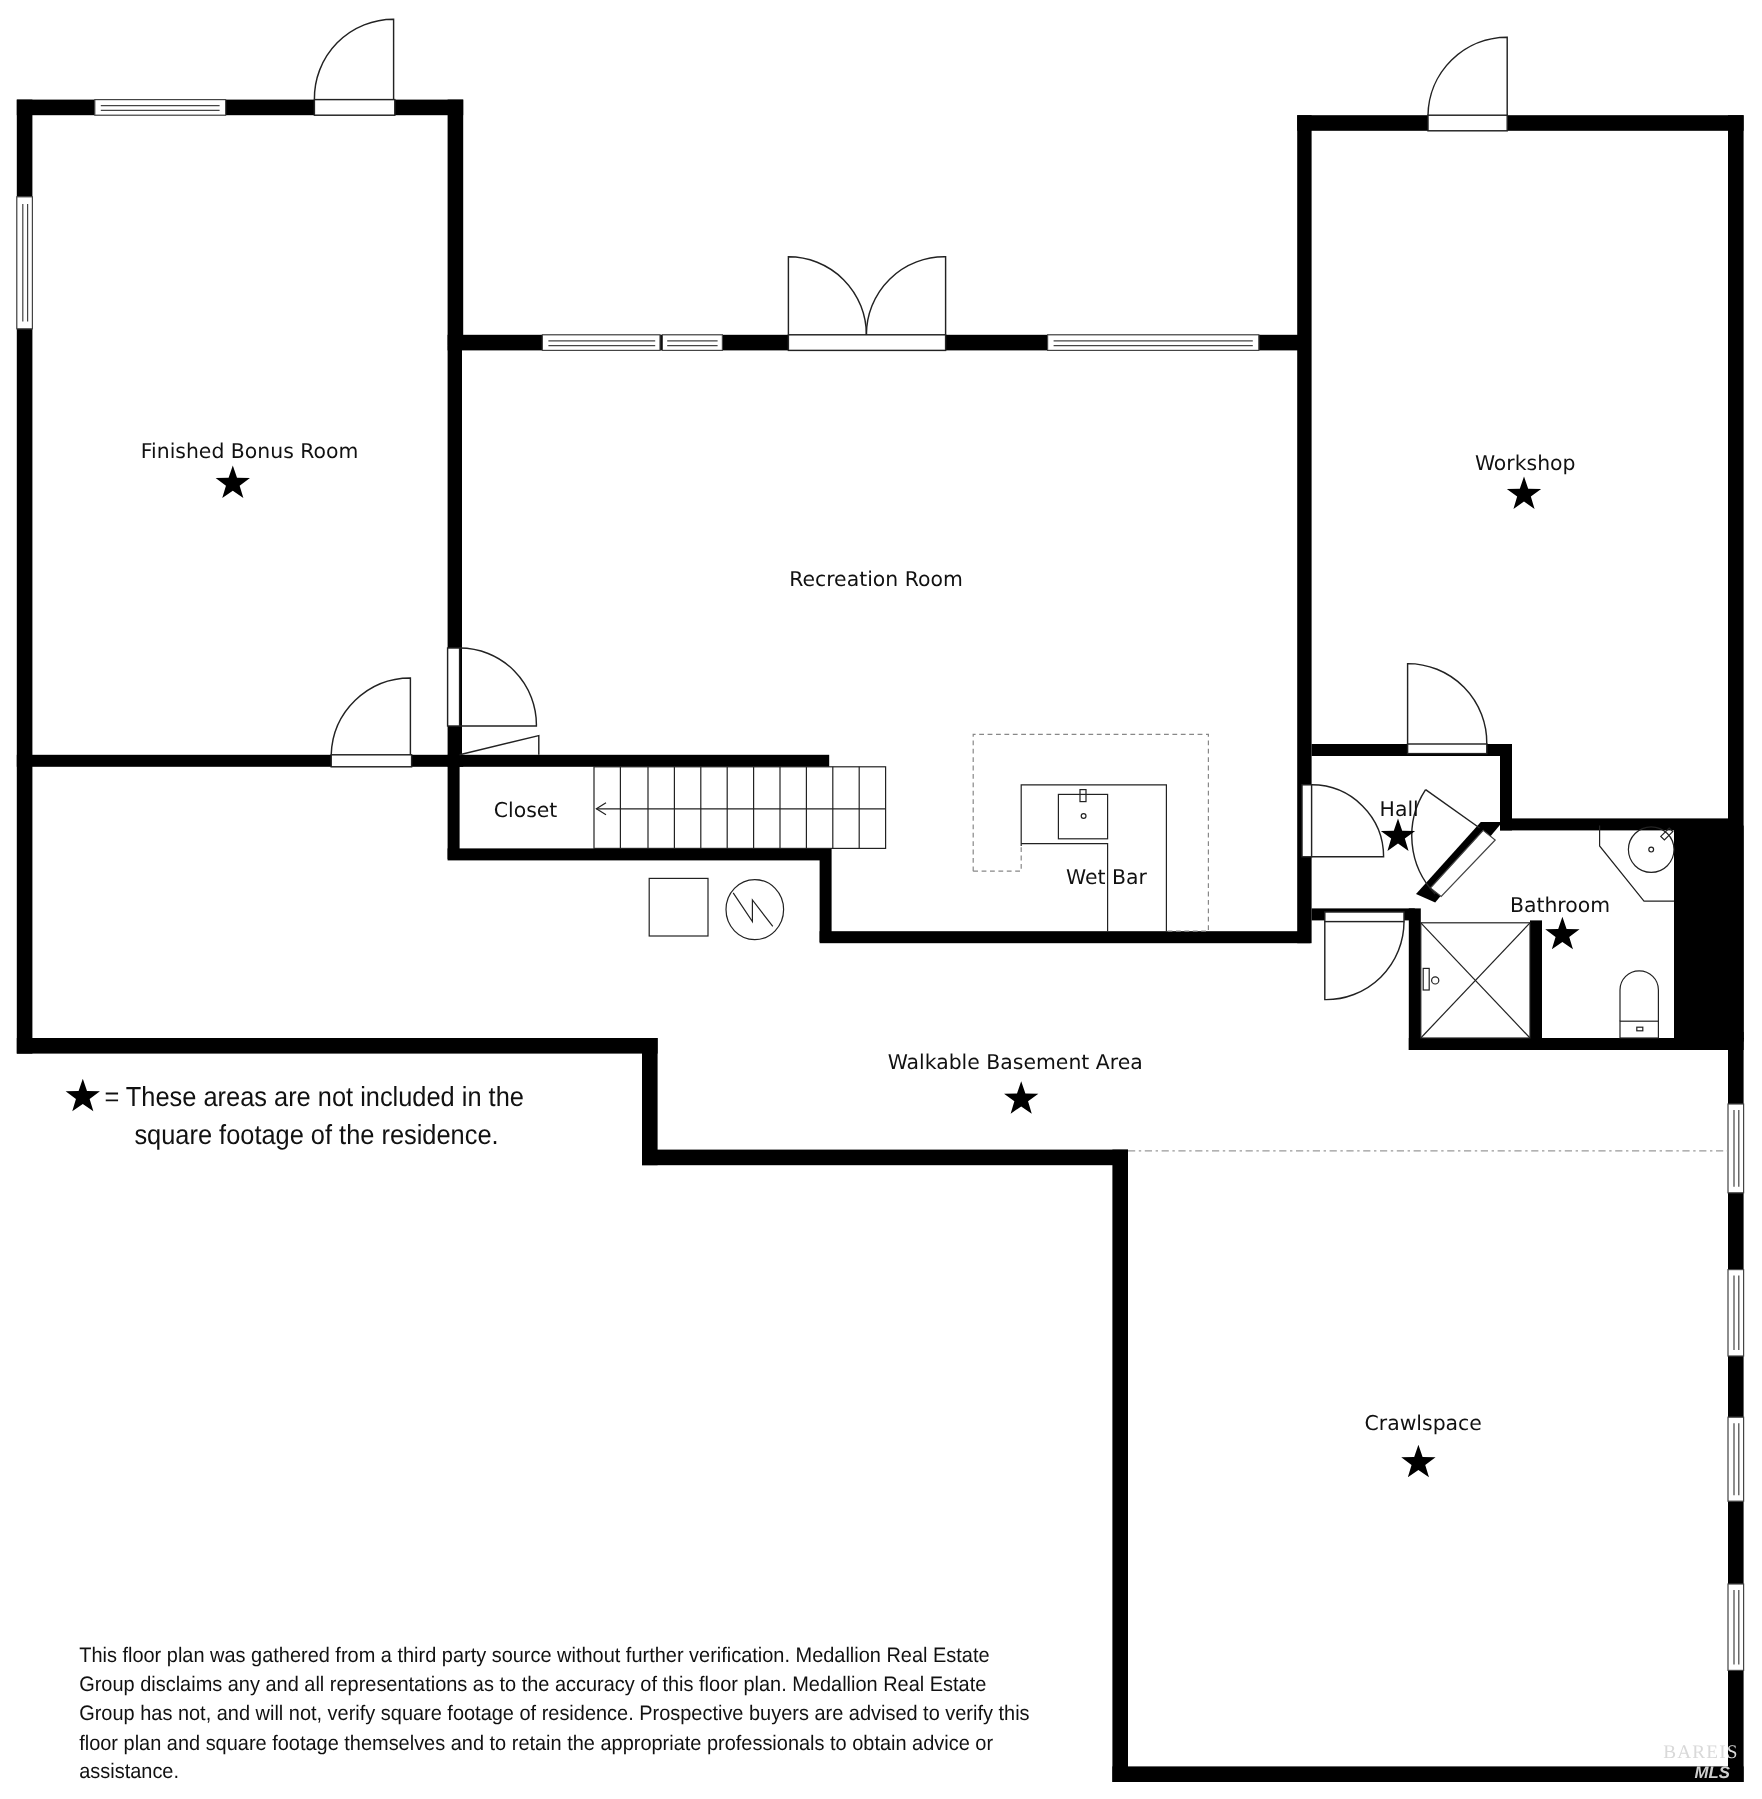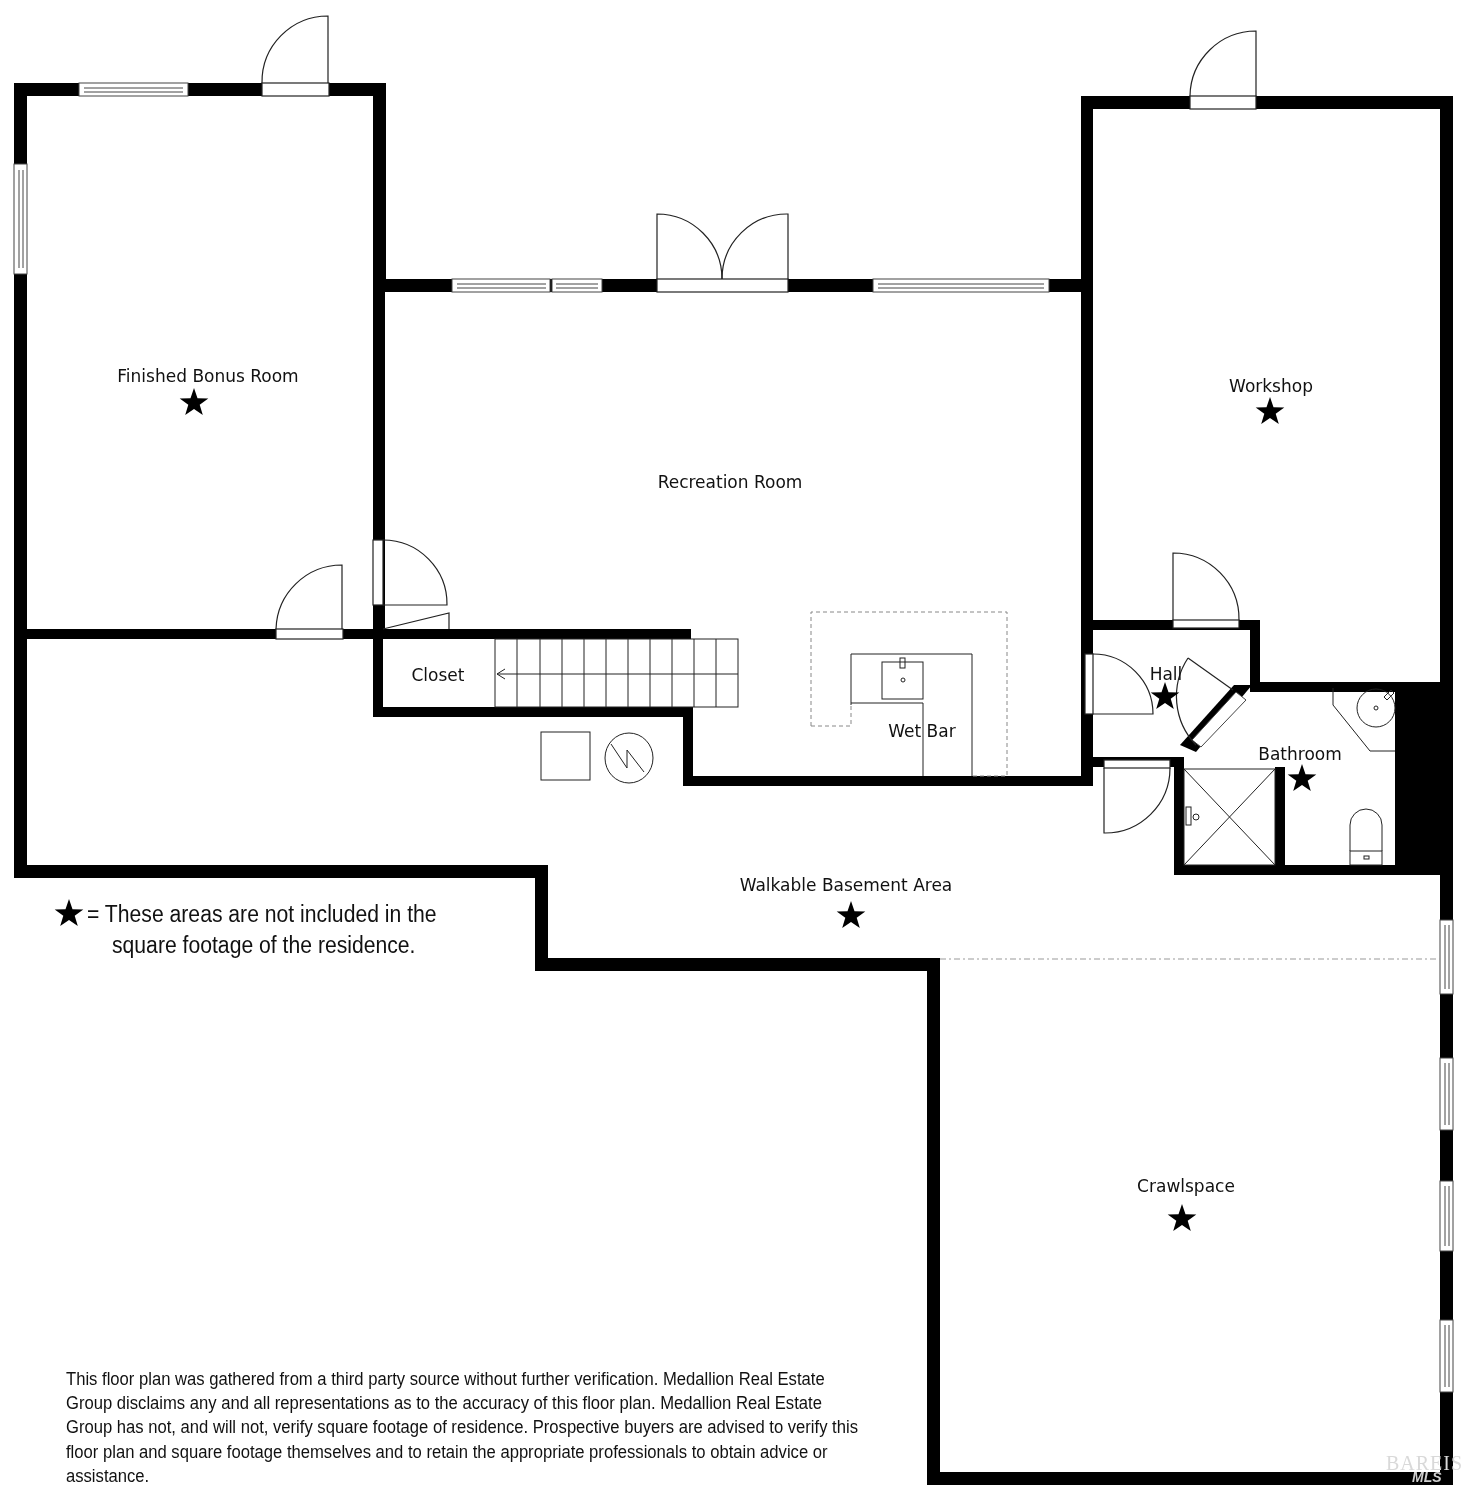--- a/index.html
+++ b/index.html
@@ -2,21 +2,21 @@
 <html><head>
 <meta charset="utf-8">
 <style>
   html, body { margin: 0; padding: 0; background: #ffffff; }
   body { width: 1468px; height: 1499px; position: relative; overflow: hidden; }
   #plan { position: absolute; left: 0; top: 0; }
   .room-label { font-family: "DejaVu Sans", sans-serif; font-size: 17px; fill: #111; }
   .legend-text { position: absolute; font-family: "Liberation Sans", sans-serif; font-size: 23px; color: #111; line-height: 31px; transform: scaleX(0.92); transform-origin: left top; }
   .disclaimer { position: absolute; left: 66px; top: 1367px; width: 840px; font-family: "Liberation Sans", sans-serif; font-size: 17.5px; line-height: 24.2px; color: #111; transform: scaleX(0.95); transform-origin: left top; }
   .mls { position: absolute; left: 1386px; top: 1452px; width: 80px; height: 40px; font-family: "Liberation Serif", serif; color: #d9d9d9; }
-  .mls .b { font-size: 20px; letter-spacing: 1px; position: absolute; left: 0; top: 0; }
+  .mls .b { font-size: 16px; letter-spacing: 1px; position: absolute; left: 0; top: 0; }
   .mls .m { font-family: "Liberation Sans", sans-serif; font-style: italic; font-weight: bold; font-size: 14px; position: absolute; left: 26px; top: 17px; color: #cfcfcf; }
 </style>
 </head>
 <body>
 
 <svg id="plan" width="1468" height="1499" viewBox="0 0 1468 1499" xmlns="http://www.w3.org/2000/svg">
   <defs>
     <path id="star" d="M0,-15 L3.5,-4.8 L14.3,-4.6 L5.7,1.8 L8.8,12.1 L0,6 L-8.8,12.1 L-5.7,1.8 L-14.3,-4.6 L-3.5,-4.8 Z"></path>
   </defs>
 

